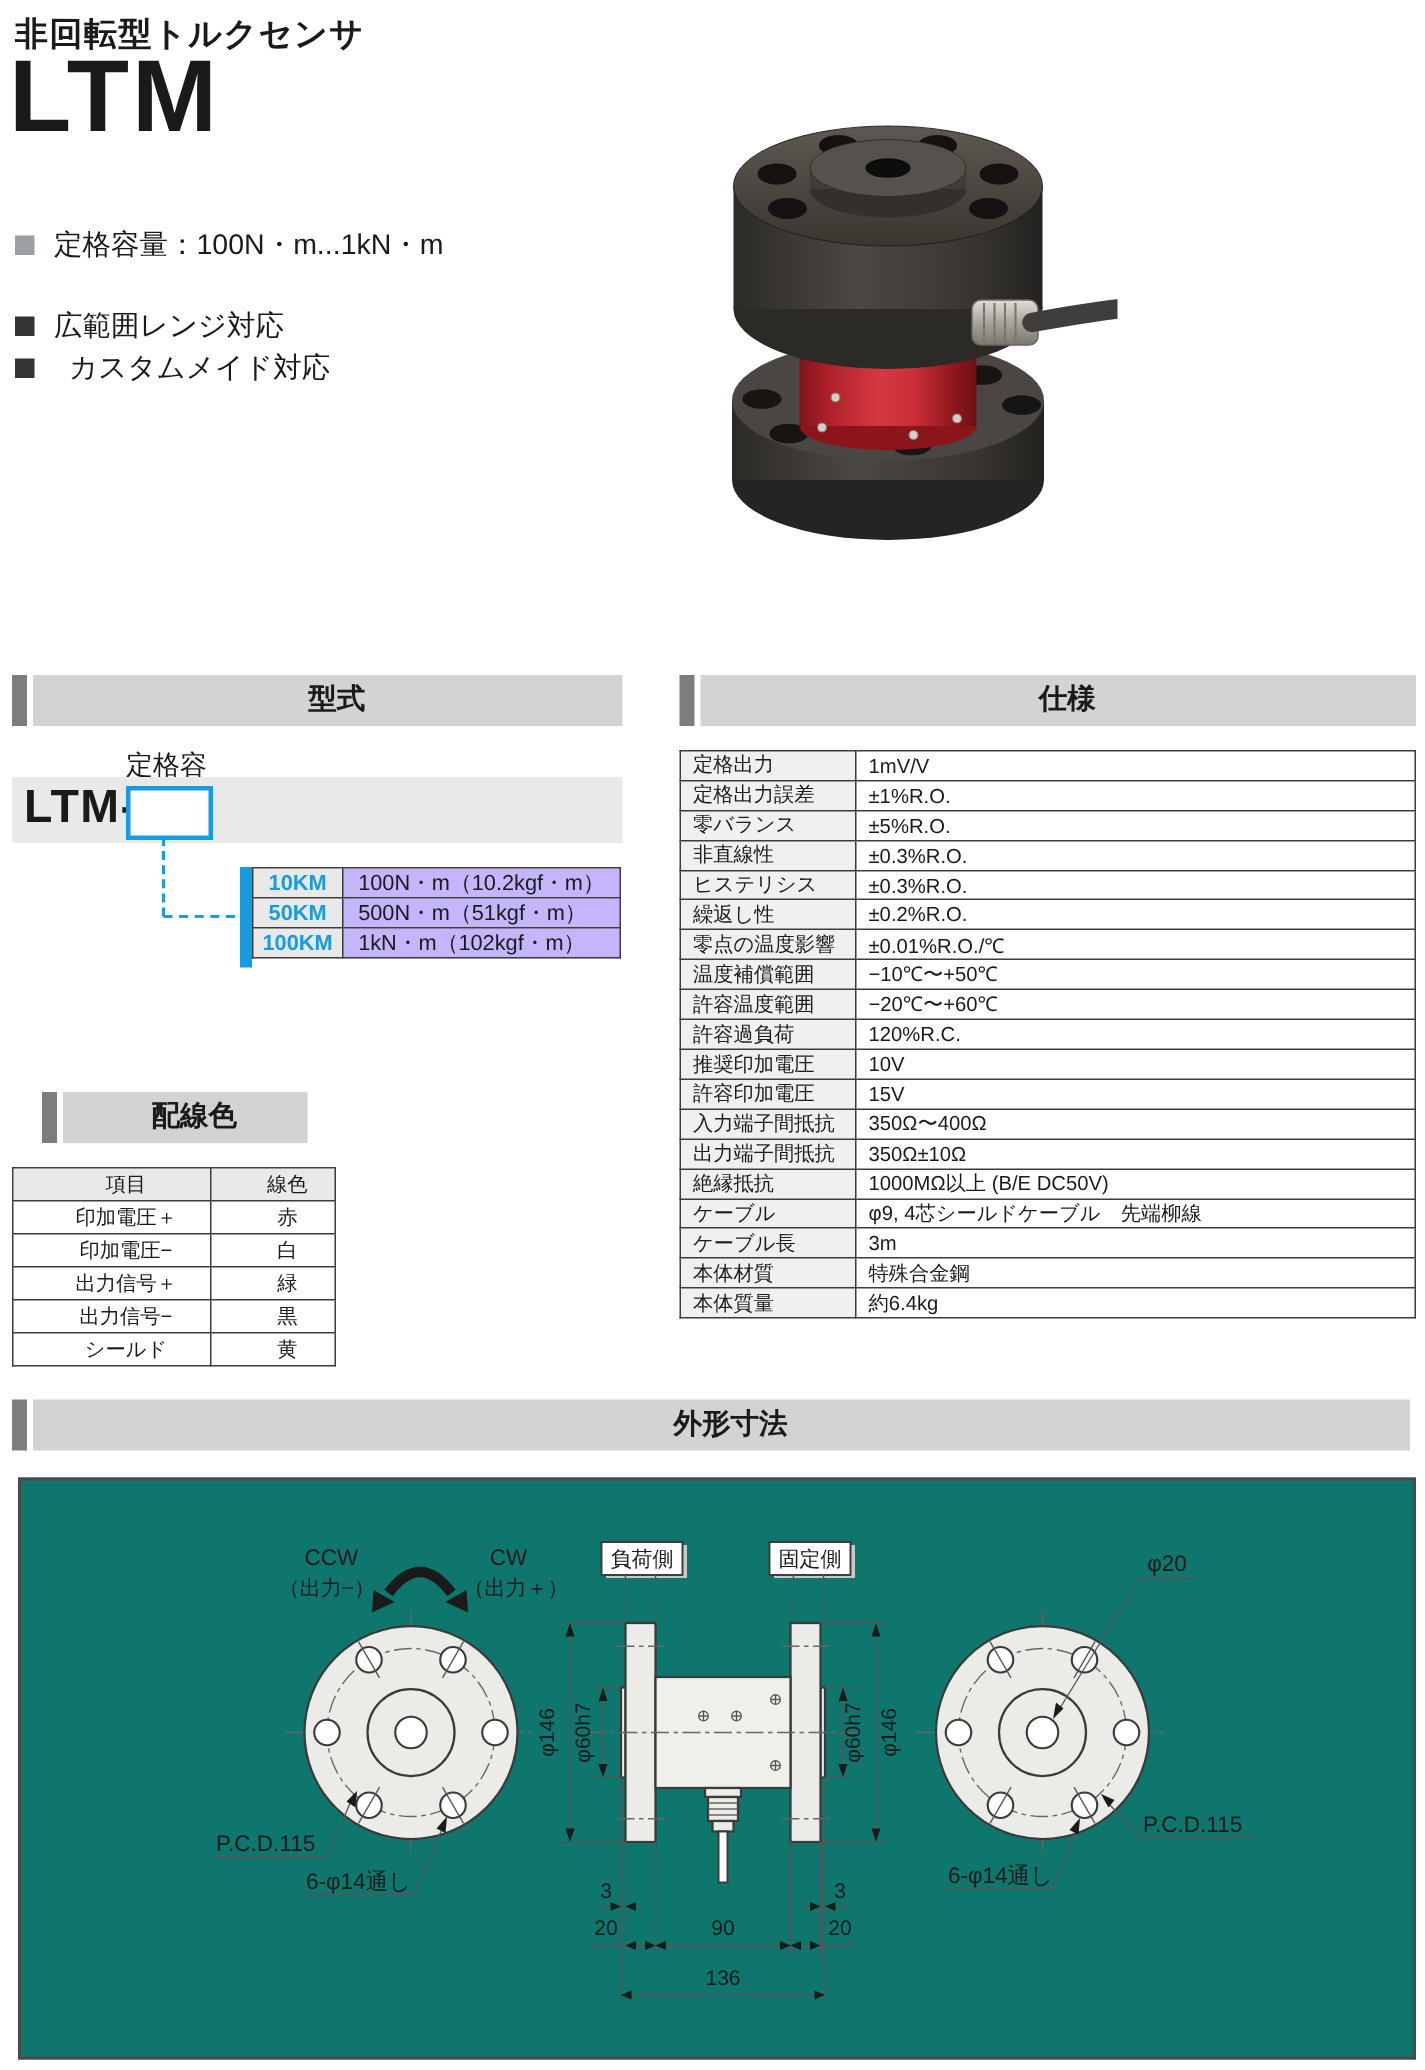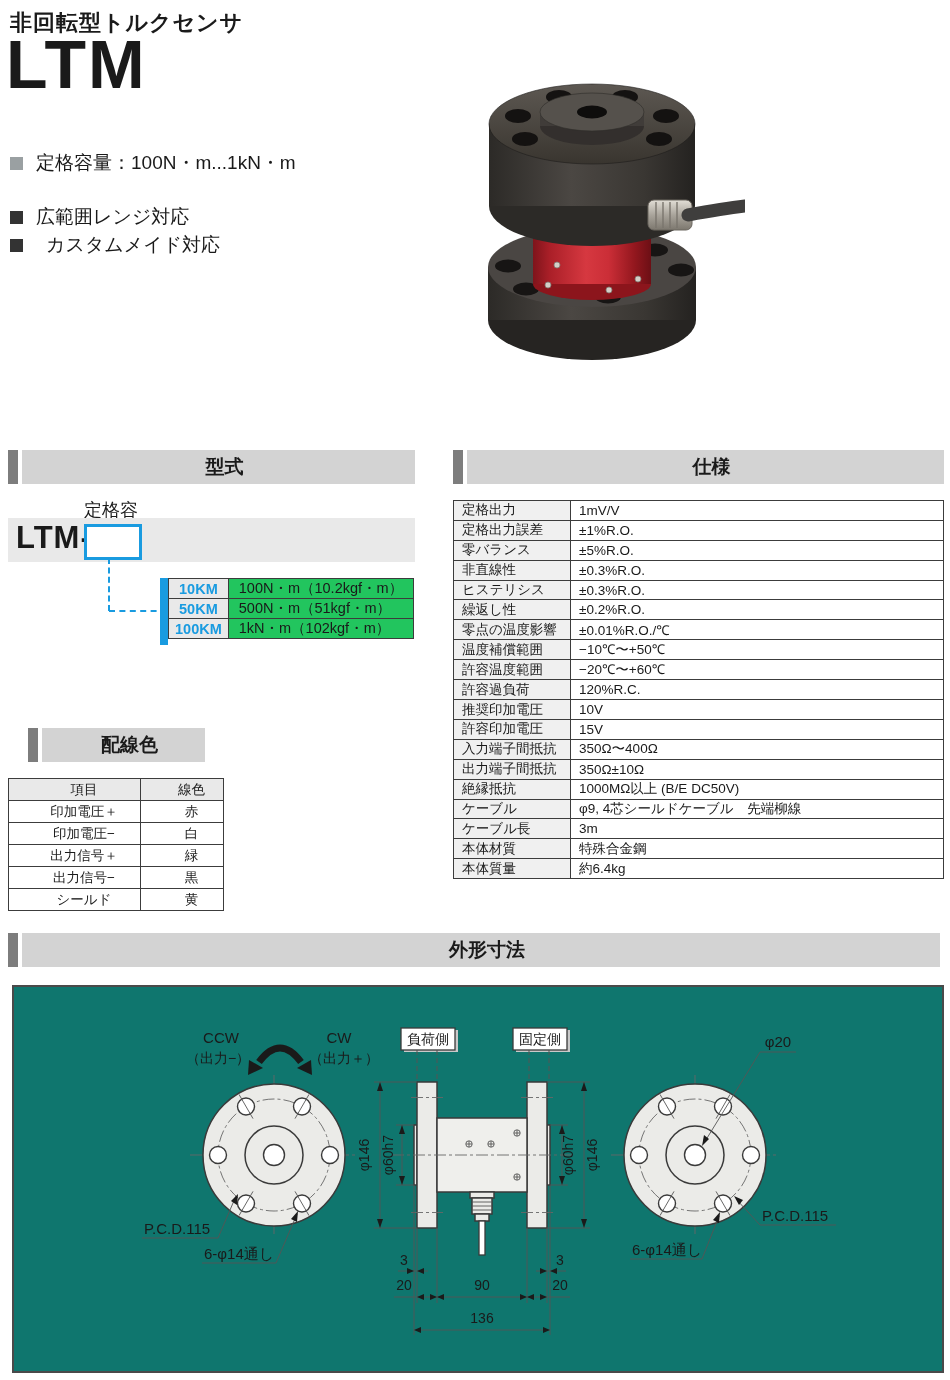--- a/index.html
+++ b/index.html
@@ -20,21 +20,21 @@
   
   .cap-label{position:absolute;left:76px;top:498px;width:70px;text-align:center;font-size:18px;}
   .model-strip{position:absolute;left:8px;top:518px;width:407px;height:44px;background:#e9e9e9;}
   .model-prefix{position:absolute;left:16px;top:520px;font-size:31px;font-weight:bold;letter-spacing:1px;}
   .code-box{position:absolute;left:84px;top:524px;width:52px;height:30px;background:#fff;border:3px solid #199be0;}
   .vdash{position:absolute;left:108px;top:558px;height:53px;width:0;border-left:2px dashed #199be0;}
   .hdash{position:absolute;left:109px;top:610px;width:58px;height:0;border-top:2px dashed #199be0;}
   .blue-bar{position:absolute;left:160px;top:578px;width:8px;height:67px;background:#199be0;}
   table{border-collapse:collapse;}
   .model-table{position:absolute;left:168px;top:578px;}
-  .model-table td{border:1.5px solid #3c3c3c;height:19px;font-size:14.5px;padding:0 10px;background:#22c55e;}
+  .model-table td{border:1.5px solid #3c3c3c;height:19px;font-size:14.5px;padding:0 10px;background:#c4b5fd;}
   .model-table td:first-child{width:46px;background:#e9e9e9;color:#199be0;font-weight:bold;text-align:center;padding:0 6px;}
 
   
   .spec-table{position:absolute;left:453px;top:500px;width:491px;}
   .spec-table td{border:1.3px solid #3c3c3c;height:18.9px;font-size:13.5px;padding:0 8px;background:#fff;}
   .spec-table td:first-child{width:100px;background:#f0f0f0;}
 
   
   .wire-table{position:absolute;left:8px;top:778px;}
   .wire-table th,.wire-table td{border:1.3px solid #3c3c3c;height:19px;font-size:13.5px;text-align:center;background:#fff;font-weight:normal;padding-left:20px;}

